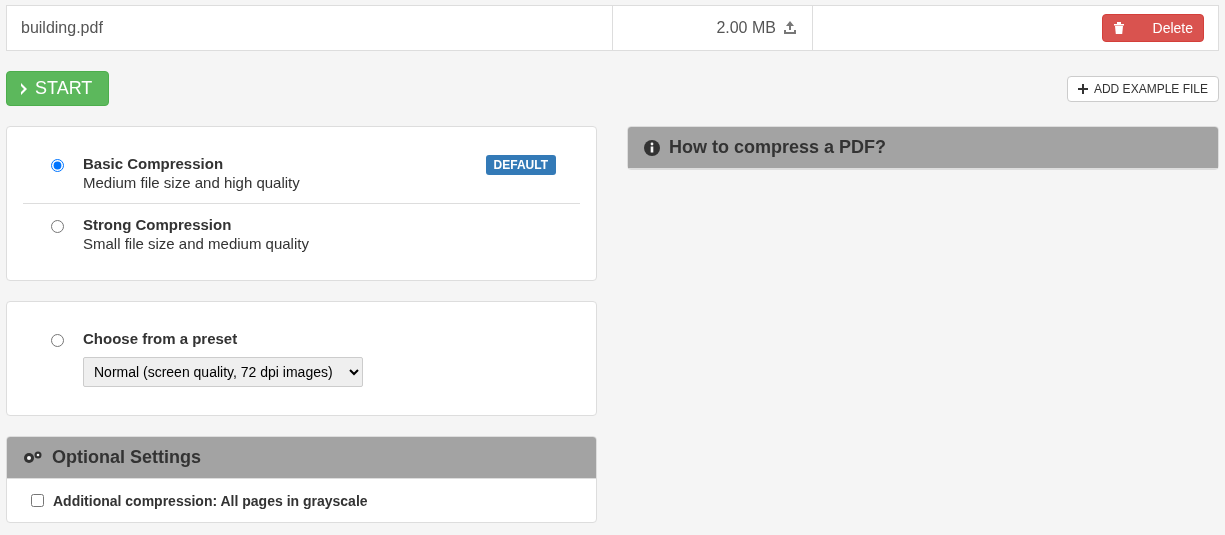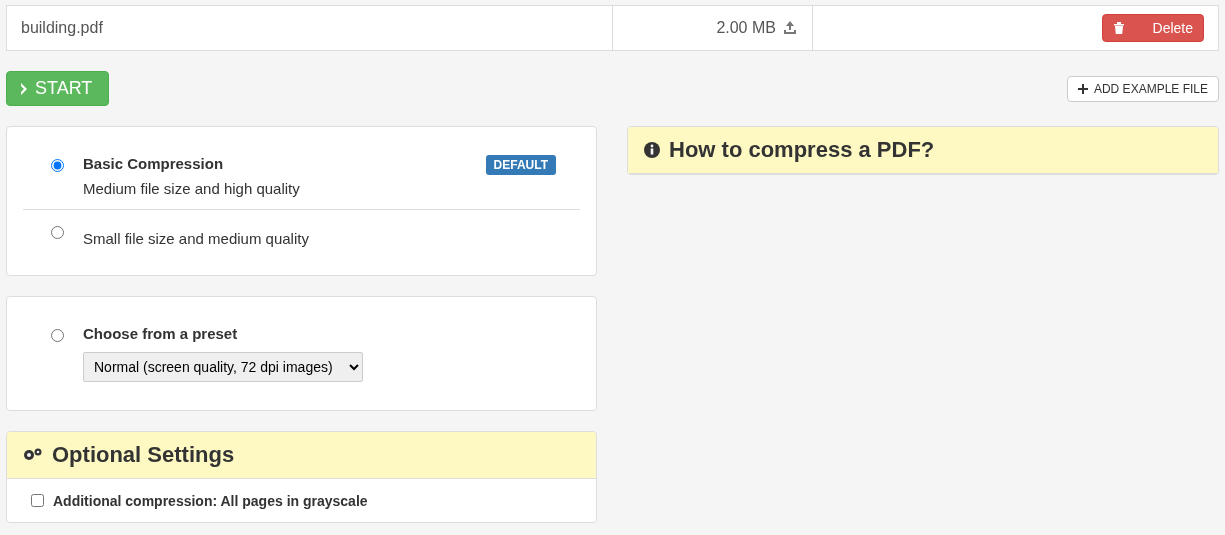--- a/index.html
+++ b/index.html
@@ -75,26 +75,26 @@
   }
   .left-col { flex: 0 0 591px; }
   .right-col { flex: 1; }
   .panel {
     background: #fff;
     border: 1px solid #ddd;
     border-radius: 4px;
     margin-bottom: 20px;
   }
   .panel-heading {
-    background: #fef9c3;
+    background: #a3a3a3;
     border-bottom: 1px solid #ddd;
     border-top-left-radius: 3px;
     border-top-right-radius: 3px;
     padding: 10px 15px;
-    font-size: 22px;
+    font-size: 18px;
     font-weight: 700;
     color: #333;
     display: flex;
     align-items: center;
     gap: 8px;
   }
   .panel-body {
     padding: 10px 15px;
   }
   .radio-panel {
@@ -122,21 +122,21 @@
     flex: 1;
   }
   .radio-title {
     font-weight: 700;
     font-size: 15px;
     color: #333;
   }
   .radio-desc {
     font-size: 15px;
     color: #333;
-    margin-top: 8px;
+    margin-top: 2px;
   }
   .badge-default {
     background: #337ab7;
     color: #fff;
     font-size: 12px;
     font-weight: 700;
     padding: 3px 8px;
     border-radius: 3px;
     position: absolute;
     right: 24px;
@@ -242,20 +242,21 @@
         <input type="radio" name="comp" checked="" style="">
         <div class="radio-content">
           <div class="radio-title">Basic Compression</div>
           <div class="radio-desc">Medium file size and high quality</div>
         </div>
         <span class="badge-default">DEFAULT</span>
       </div>
       <div class="radio-row">
         <input type="radio" name="comp" style="">
         <div class="radio-content">
+          <div class="radio-title">Strong Compression</div>
           <div class="radio-desc">Small file size and medium quality</div>
         </div>
       </div>
     </div>
 
     <div class="radio-panel">
       <div class="radio-row">
         <input type="radio" name="comp" style="">
         <div class="radio-content">
           <div class="radio-title">Choose from a preset</div>

